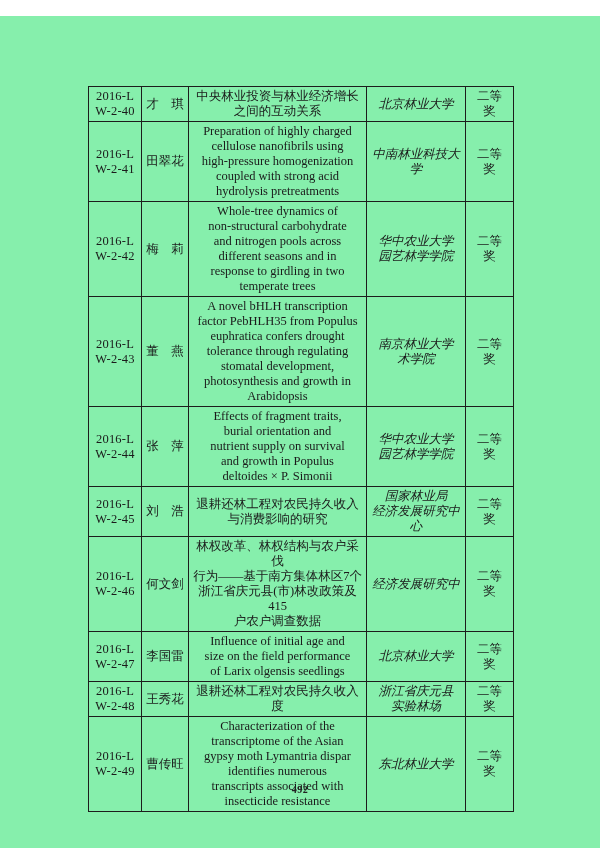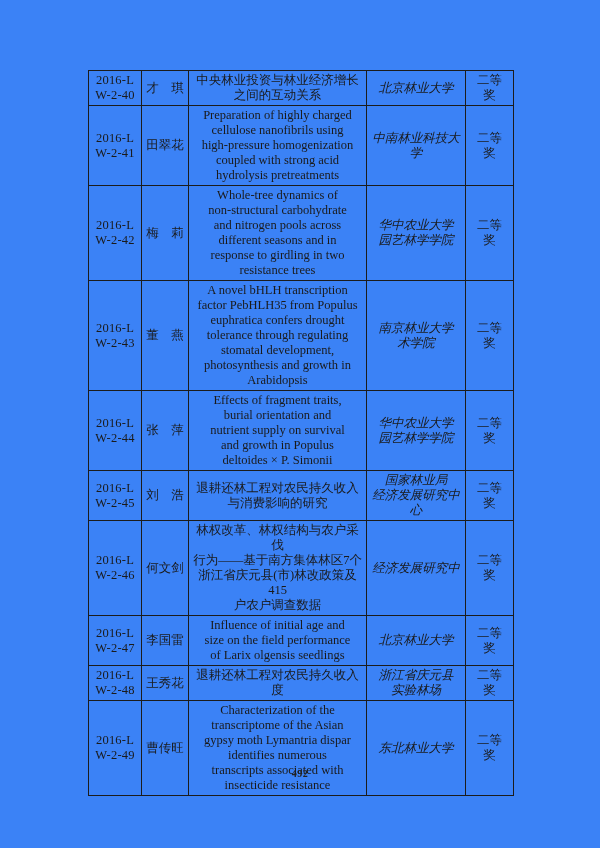--- a/index.html
+++ b/index.html
@@ -11,21 +11,22 @@
     width: 600px;
     height: 848px;
     position: relative;
     font-family: "Liberation Serif", "DejaVu Serif", serif;
     color: #1a1a1a;
     overflow: hidden;
   }
   .page {
     position: absolute;
     inset: 0;
-    background: #3b82f6;
+    background: #86efac;
+    margin-top: 16px;
   }
   table.awards {
     position: absolute;
     left: 88px;
     top: 70px;
     width: 425px;
     border-collapse: collapse;
     table-layout: fixed;
   }
   table.awards td {
@@ -108,21 +109,21 @@
         </tr>
         <tr>
           <td class="col-id">2016-L
 W-2-42</td>
           <td class="col-name">梅　莉</td>
           <td class="col-title">Whole-tree dynamics of
 non-structural carbohydrate
 and nitrogen pools across
 different seasons and in
 response to girdling in two
-resistance trees</td>
+temperate trees</td>
           <td class="col-inst">华中农业大学
 园艺林学学院</td>
           <td class="col-award">二等
 奖</td>
         </tr>
         <tr>
           <td class="col-id">2016-L
 W-2-43</td>
           <td class="col-name">董　燕</td>
           <td class="col-title">A novel bHLH transcription

